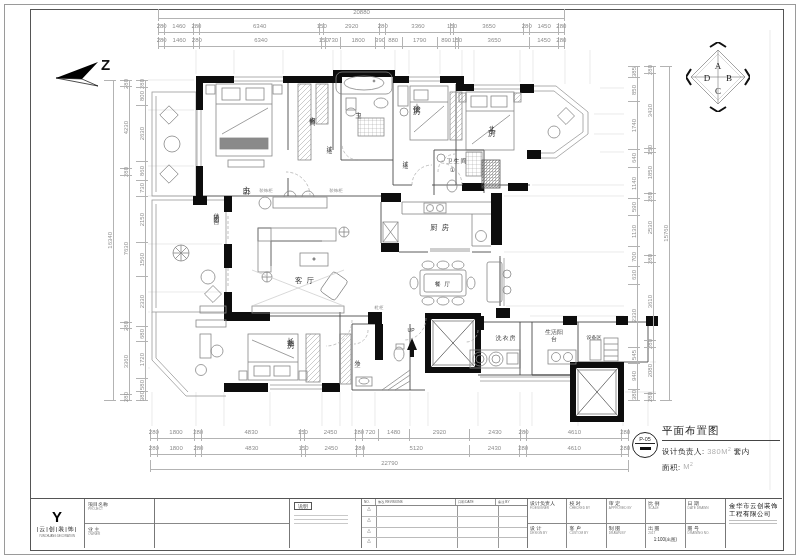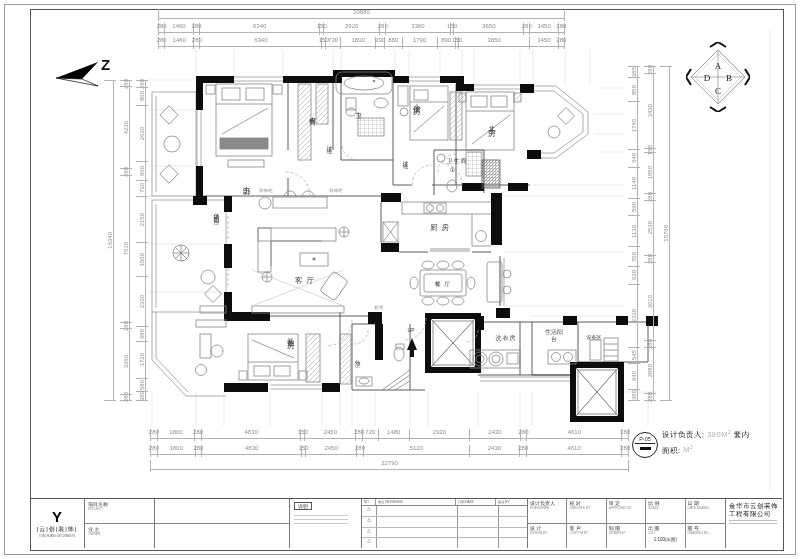--- a/index.html
+++ b/index.html
@@ -700,20 +700,21 @@
         <span class="dlab">15760</span>
       </div>
     </div>
 
   <div class="dinfo">
     <div class="bubble">
       <span class="bnum">P-05</span>
       <div class="bdash"></div>
     </div>
     <div class="dtexts">
+      <div class="dtitle">平面布置图</div>
       <div class="dline">
         <span>设计负责人:</span>
         <span class="gval"><span>380M</span><sup>2</sup></span>
         <span>套内</span>
       </div>
       <div class="dline">
         <span>面积:</span>
         <span class="gval"><span>M</span><sup>2</sup></span>
       </div>
     </div>

